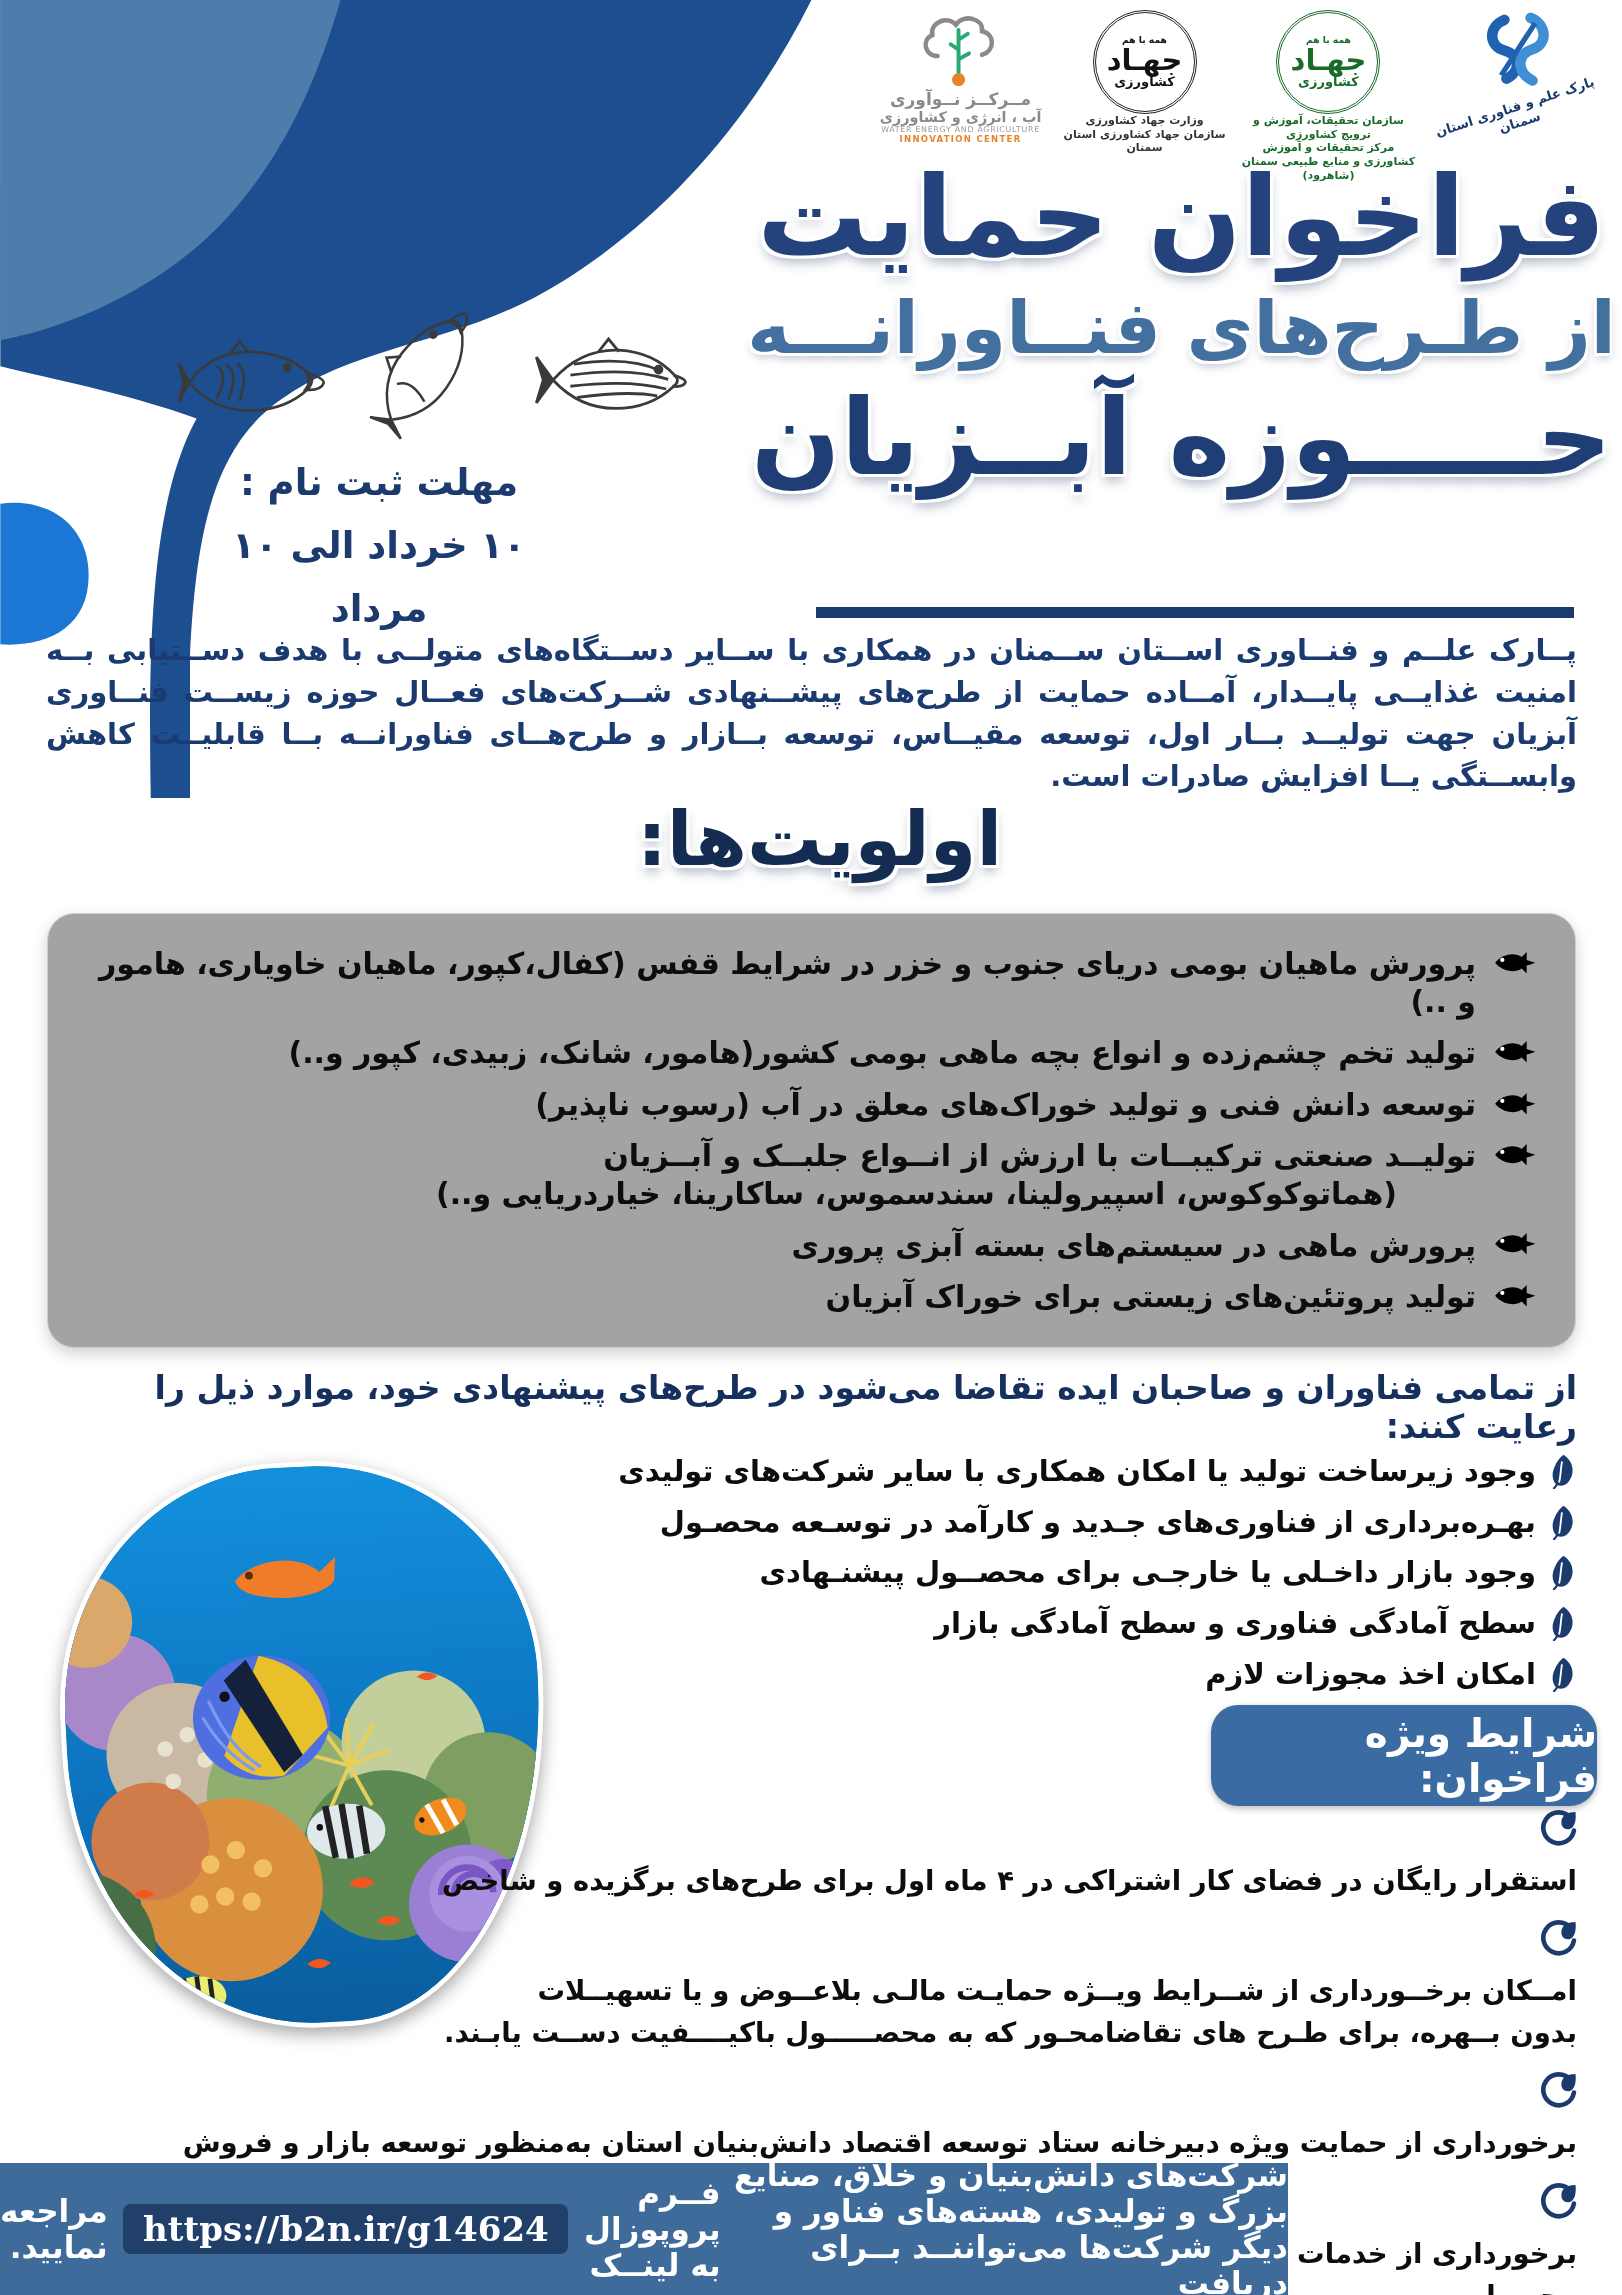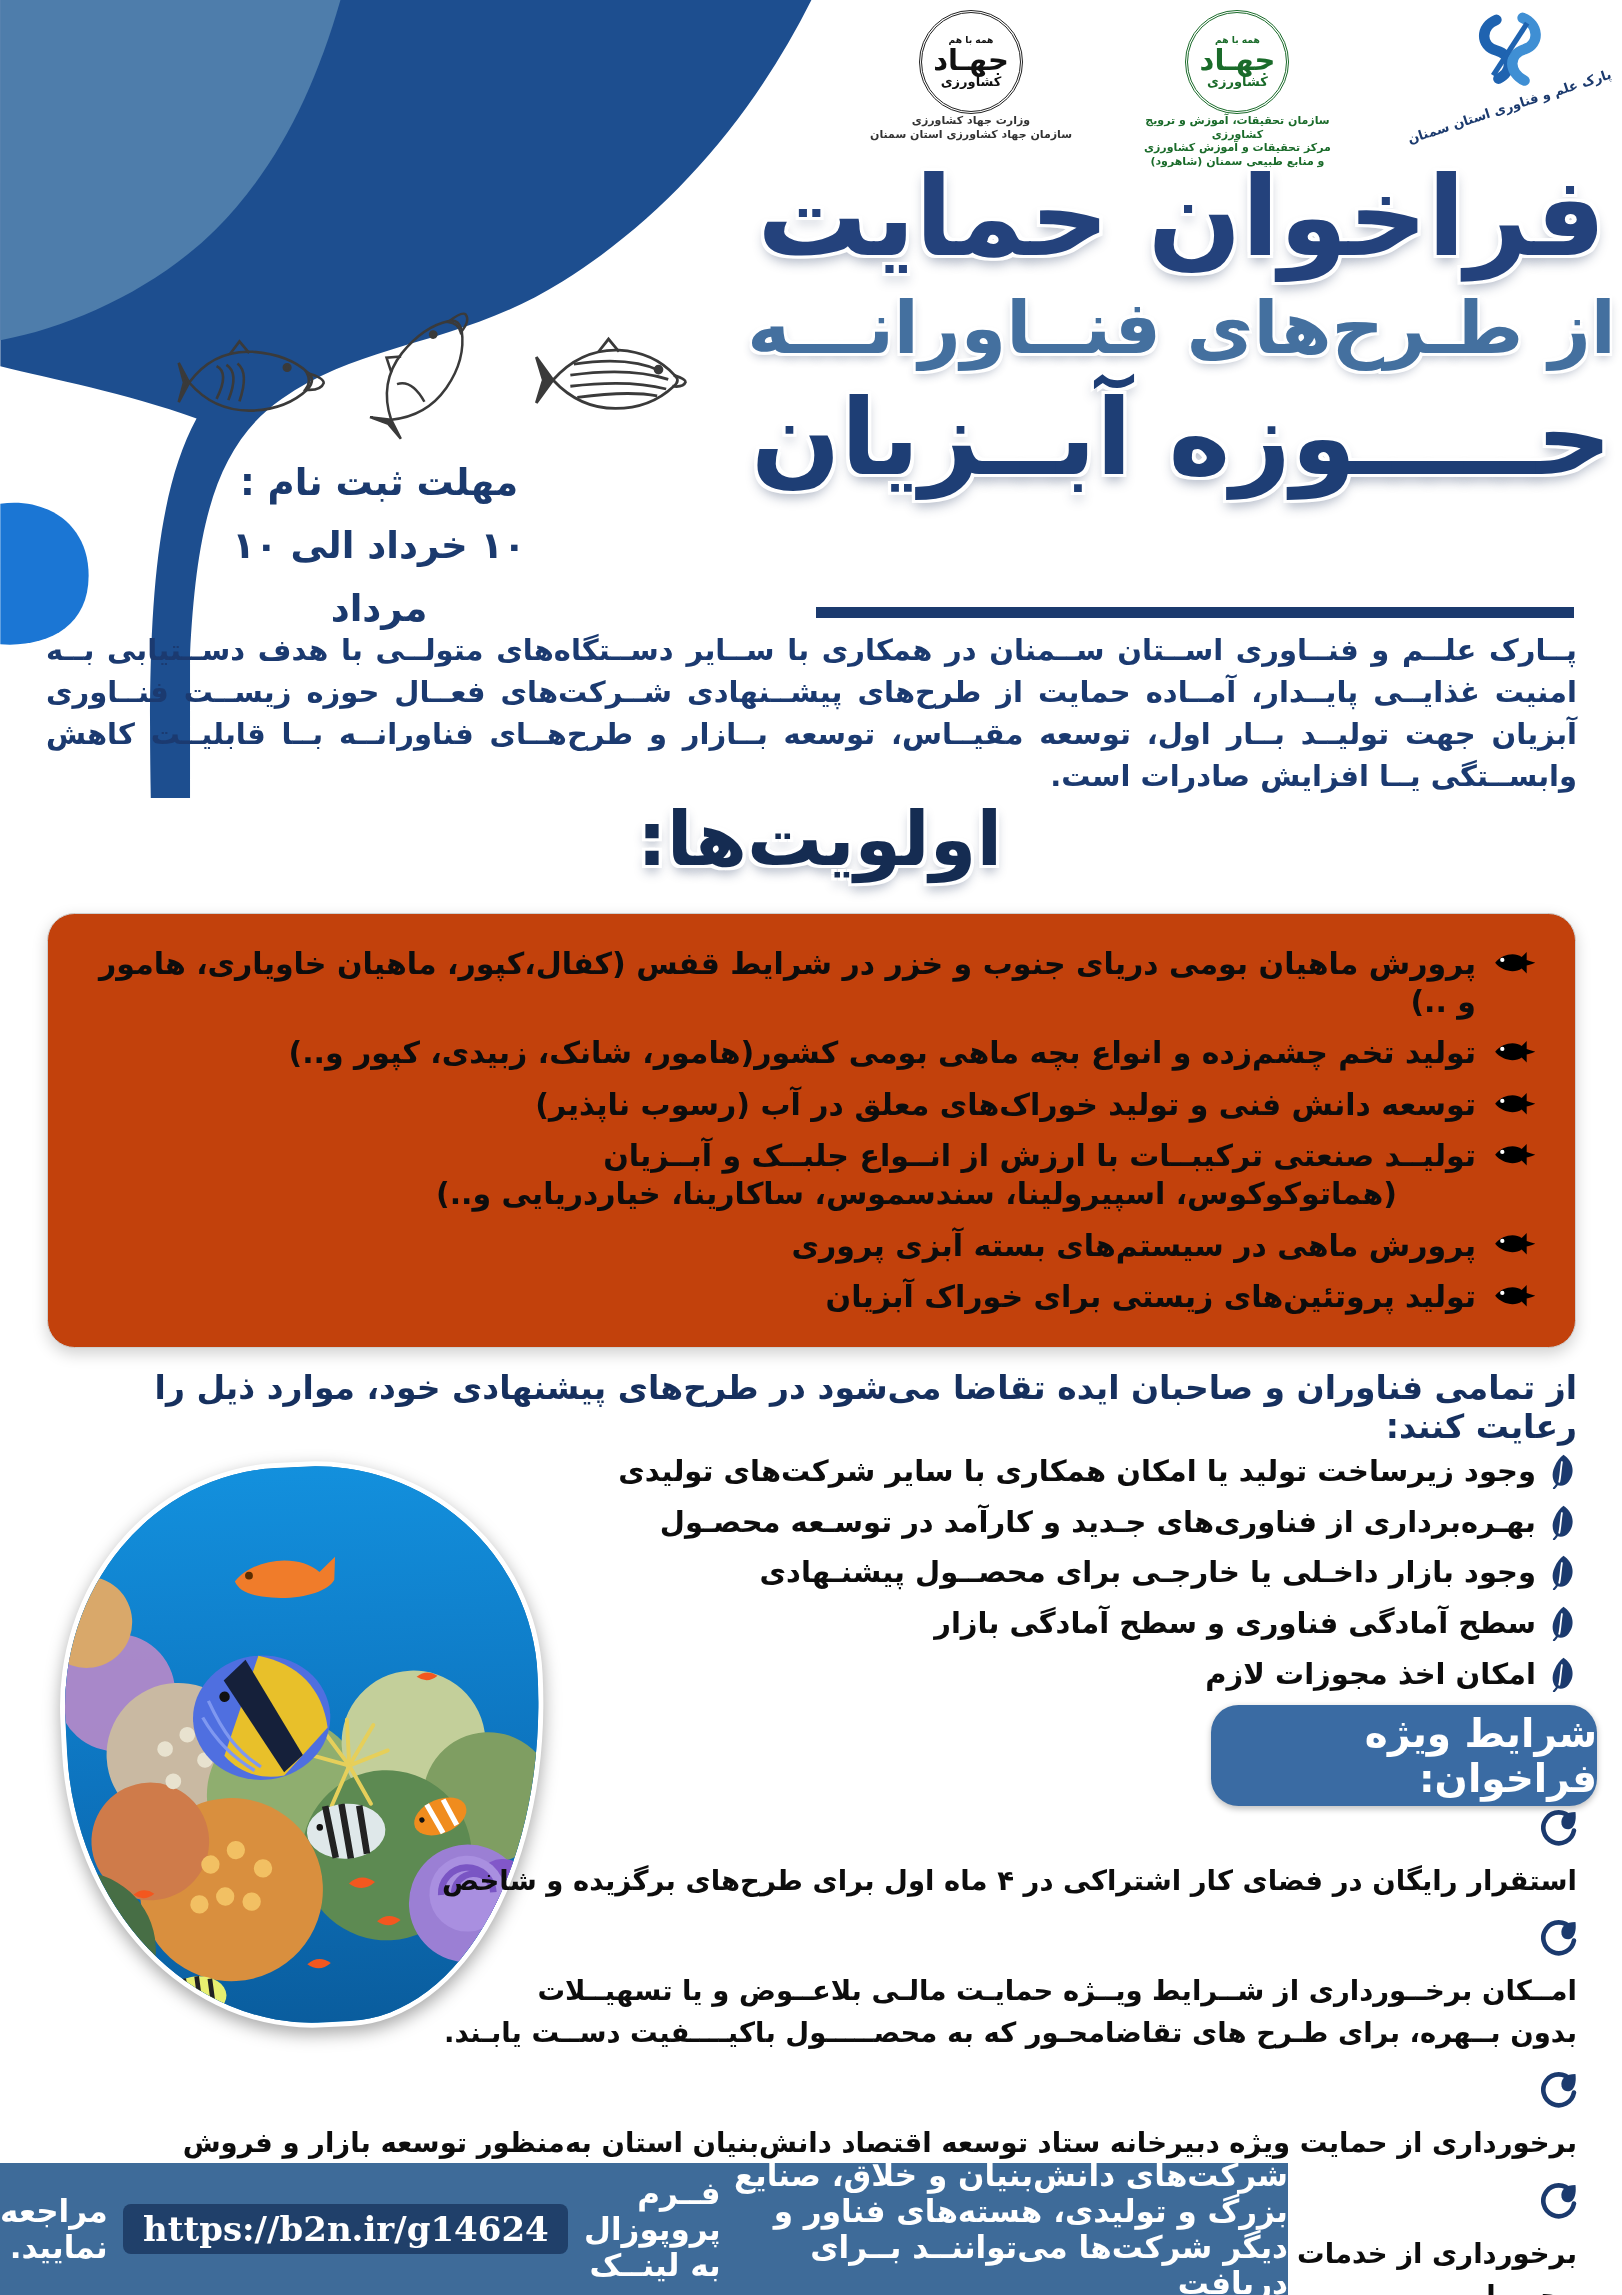--- a/index.html
+++ b/index.html
@@ -42,21 +42,21 @@
   .deadline .d1{font-size:37px;font-weight:bold;line-height:1.7;}
   .deadline .d2{font-size:37px;font-weight:bold;line-height:1.7;}
   
   .intro{position:absolute;top:629px;right:46px;width:1531px;margin:0;
      font-size:29px;font-weight:bold;color:#1b3a70;line-height:42px;text-align:justify;}
   
   .priorities-heading{position:absolute;top:795px;left:8px;width:1623px;margin:0;text-align:center;
      font-size:75px;font-weight:bold;color:#152c52;
      text-shadow:-3.3px -3.3px 0 #fff,3.3px -3.3px 0 #fff,-3.3px 3.3px 0 #fff,3.3px 3.3px 0 #fff,0 6.5px 10.5px rgba(30,50,90,.35);}
   .priorities-box{position:absolute;top:913px;right:47px;width:1529px;height:435px;box-sizing:border-box;
-     background:#c2410c;border:1.3px solid #cfcfcf;border-radius:27.5px;box-shadow:0 5.2px 14.4px rgba(0,0,0,.18);
+     background:#a3a3a3;border:1.3px solid #cfcfcf;border-radius:27.5px;box-shadow:0 5.2px 14.4px rgba(0,0,0,.18);
      padding:31px 39px;display:flex;flex-direction:column;justify-content:space-between;}
   .p-item{display:flex;align-items:flex-start;gap:17px;font-size:30px;font-weight:bold;color:#0d0d0d;line-height:38px;}
   .p-item .bullet{flex:0 0 auto;margin-top:3.9px;}
   .p-item .l2{display:block;padding-right:79px;}
   
   .notice{position:absolute;top:1368px;right:46px;width:1531px;margin:0;
      font-size:33px;font-weight:bold;color:#16305e;text-align:right;}
   
   .req-list{position:absolute;top:1454px;right:46px;left:576px;display:flex;flex-direction:column;gap:15.7px;}
   .req-item{display:flex;align-items:center;gap:11px;font-size:29px;font-weight:bold;color:#0d0d0d;line-height:35px;text-align:right;}
@@ -86,20 +86,31 @@
 
 <div class="poster">
 
   <svg class="wave-svg" width="851" height="798" viewBox="0 0 1300 1220">
     <path d="M0,0 L1240,0 C1150,180 1020,330 860,430 C700,530 560,520 430,610 C330,680 300,800 290,1000 L290,1220 L230,1220 C225,950 235,760 300,640 C190,600 80,580 0,560 Z" fill="#1d4e8f"></path>
     <path d="M0,0 L520,0 C480,140 420,260 330,350 C240,440 110,500 0,520 Z" fill="#4e7dab"></path>
     <path d="M0,770 C70,760 135,800 135,880 C135,960 70,990 0,985 Z" fill="#1b76d4"></path>
   </svg>
 
   <div class="logos">
+    <div class="logo logo1">
+      <svg width="85" height="79" viewBox="0 0 130 120">
+        <path d="M30 70 C10 70 5 45 22 38 C18 18 45 8 58 22 C70 5 100 12 98 32 C118 36 118 62 98 68" fill="none" stroke="#8a8a8a" stroke-width="7" stroke-linecap="round"></path>
+        <path d="M62 30 L62 95 M62 45 L76 36 M62 60 L50 52 M62 75 L78 66" fill="none" stroke="#2aa876" stroke-width="6" stroke-linecap="round"></path>
+        <circle cx="62" cy="106" r="10" fill="#e8832a"></circle>
+      </svg>
+      <span class="fa1">مــرکــز نــوآوری</span>
+      <span class="fa2">آب ، انرژی و کشاورزی</span>
+      <span class="en1">WATER ENERGY AND AGRICULTURE</span>
+      <span class="en2">INNOVATION CENTER</span>
+    </div>
 
     <div class="logo">
       <div class="seal black">
         <span class="tiny">همه با هم</span>
         <span class="big">جهـاد</span>
         <span class="mid">کشاورزی</span>
       </div>
       <span class="cap">وزارت جهاد کشاورزی</span>
       <span class="cap">سازمان جهاد کشاورزی استان سمنان</span>
     </div>

